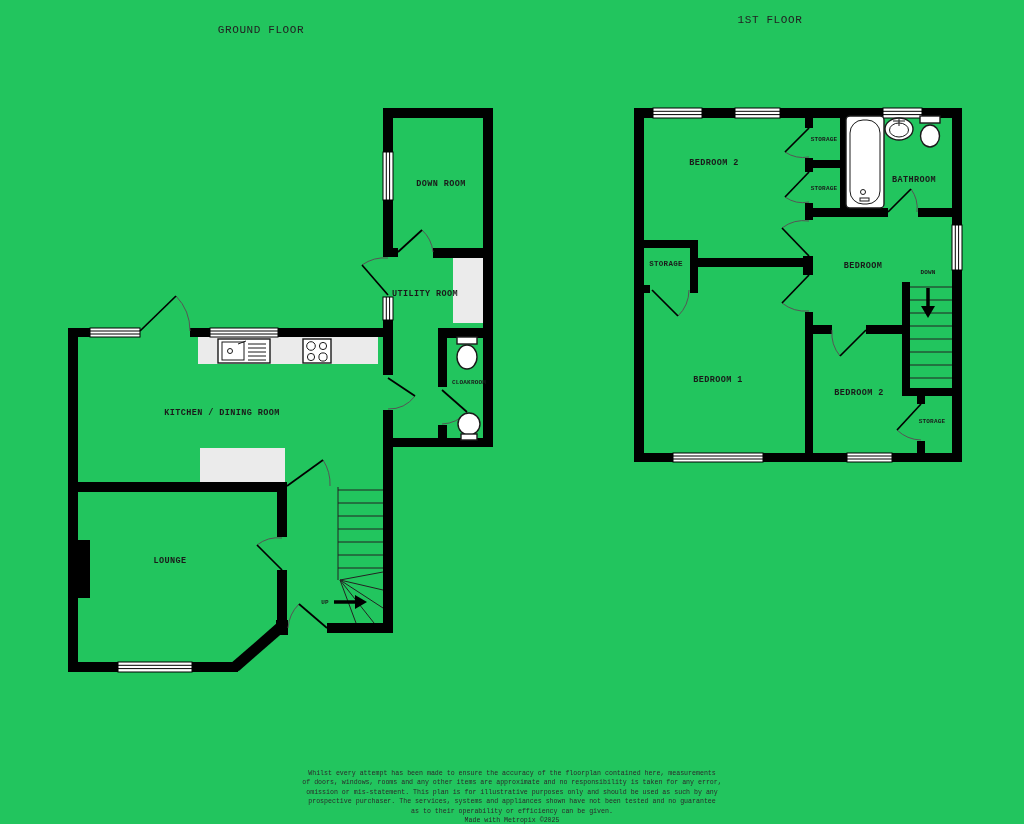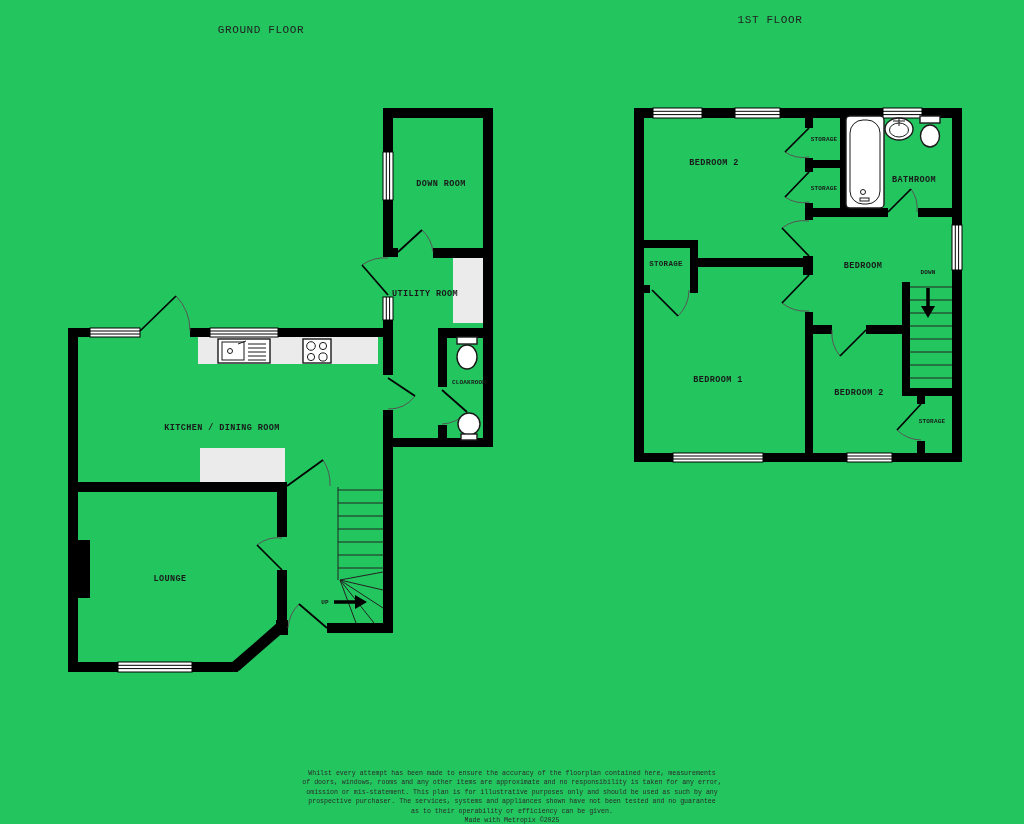--- a/index.html
+++ b/index.html
@@ -320,23 +320,23 @@
       </g>
     </g>
   </g>
 </svg>
 
 <div class="lbl title" style="left:261px;top:30px;">GROUND FLOOR</div>
 <div class="lbl title" style="left:770px;top:20px;">1ST FLOOR</div>
 
 <div class="lbl room" style="left:441px;top:184px;">DOWN ROOM</div>
 <div class="lbl room" style="left:425px;top:294px;">UTILITY ROOM</div>
-<div class="lbl room" style="left:222px;top:428px;">KITCHEN / DINING ROOM</div>
+<div class="lbl room" style="left:222px;top:413px;">KITCHEN / DINING ROOM</div>
 <div class="lbl tiny" style="left:469px;top:382px;">CLOAKROOM</div>
-<div class="lbl room" style="left:170px;top:579px;">LOUNGE</div>
+<div class="lbl room" style="left:170px;top:561px;">LOUNGE</div>
 <div class="lbl tiny" style="left:325px;top:602px;">UP</div>
 
 <div class="lbl room" style="left:714px;top:163px;">BEDROOM 2</div>
 <div class="lbl tiny" style="left:824px;top:139px;">STORAGE</div>
 <div class="lbl tiny" style="left:824px;top:188px;">STORAGE</div>
 <div class="lbl room" style="left:914px;top:180px;">BATHROOM</div>
 <div class="lbl room-sm" style="left:666px;top:264px;">STORAGE</div>
 <div class="lbl room" style="left:863px;top:266px;">BEDROOM</div>
 <div class="lbl tiny" style="left:928px;top:272px;">DOWN</div>
 <div class="lbl room" style="left:718px;top:380px;">BEDROOM 1</div>

